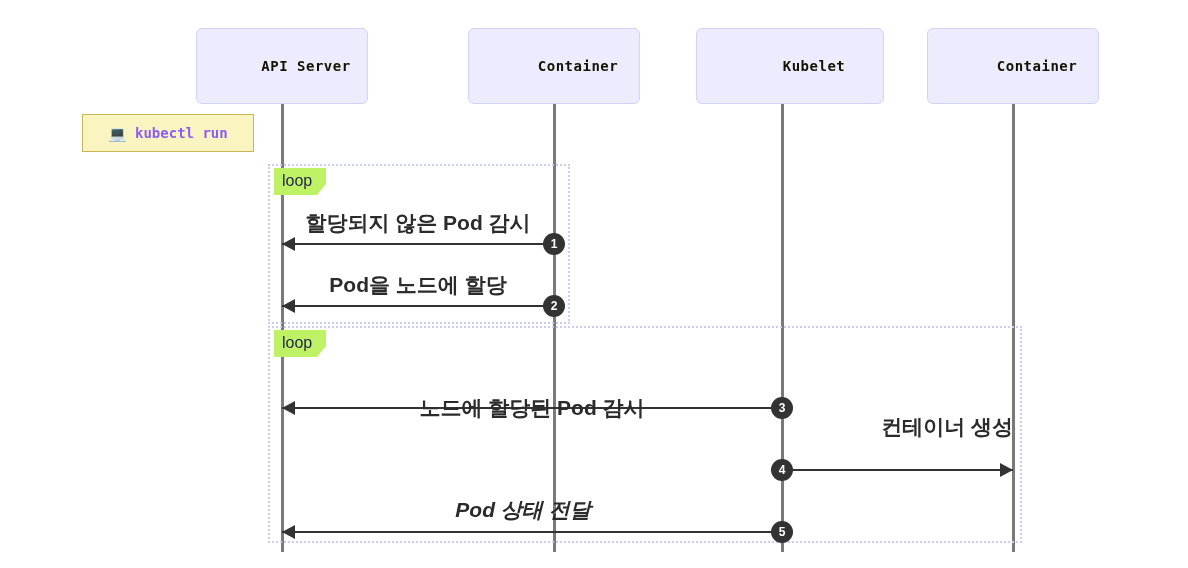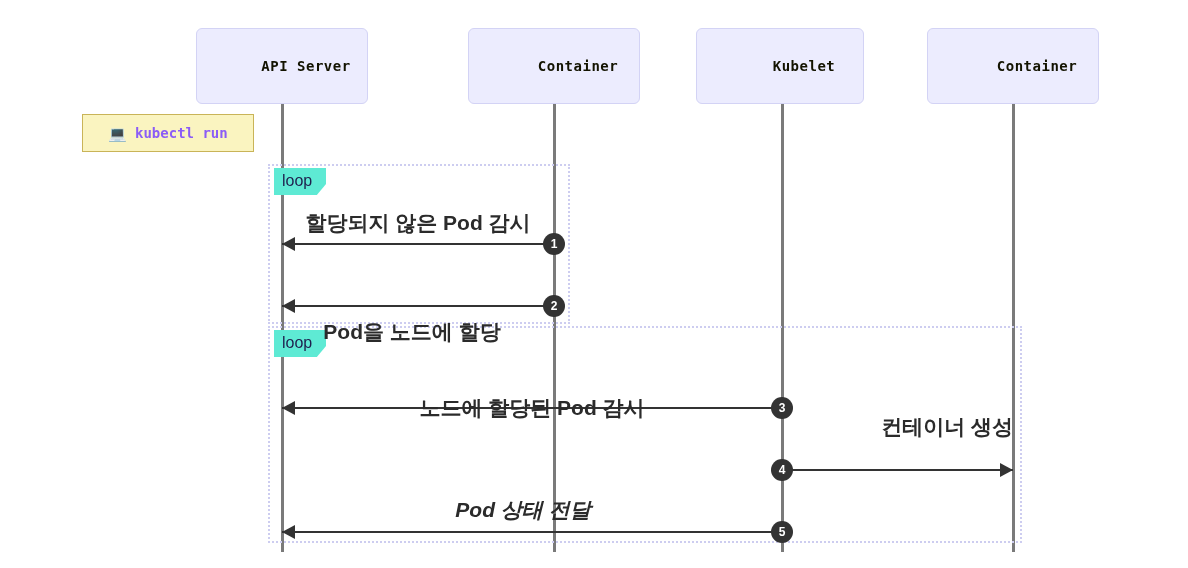--- a/index.html
+++ b/index.html
@@ -75,21 +75,21 @@
   }
   
   .loopbox {
     position: absolute;
     border: 2px dotted #cdcdf0;
     box-sizing: border-box;
     background: transparent;
   }
   .loop-tag {
     position: absolute;
-    background: #5eead4;
+    background: #bef264;
     color: #1f1f4d;
     font-family: "Liberation Sans", sans-serif;
     font-size: 16px;
     line-height: 1;
     padding: 5px 14px 6px 8px;
     white-space: nowrap;
     -webkit-clip-path: polygon(0 0, 100% 0, 100% 58%, 82% 100%, 0 100%);
     clip-path: polygon(0 0, 100% 0, 100% 58%, 82% 100%, 0 100%);
   }
   
@@ -148,21 +148,21 @@
       <div class="lifeline" style="left: 781px;"></div>
       <div class="lifeline" style="left: 1012px;"></div>
     </div>
   <div id="participants-layer">
       <div class="participant" style="left: 196px; width: 172px;">
         <span class="plabel">API Server</span>
       </div>
       <div class="participant" style="left: 468px; width: 172px;">
         <span class="plabel">Container</span>
       </div>
-      <div class="participant" style="left: 696px; width: 168px;">
+      <div class="participant" style="left: 696px; width: 188px;">
         <span class="plabel">Kubelet</span>
       </div>
       <div class="participant" style="left: 927px; width: 172px;">
         <span class="plabel">Container</span>
       </div>
     </div>
   <div id="loops-layer">
       <div class="loopbox" style="left: 268px; top: 164px; width: 302px; height: 160px;"></div>
       <div class="loop-tag" style="left: 274px; top: 168px;">loop</div>
       <div class="loopbox" style="left: 268px; top: 326px; width: 754px; height: 217px;"></div>
@@ -175,21 +175,21 @@
       </div>
     </div>
   <div id="messages-layer">
       <div class="msg-line" style="left: 282px; top: 243px; width: 272px;"></div>
       <div class="arrowhead left" style="top: 237px; left: 282px;"></div>
       <div class="seq-badge" style="left: 543px; top: 233px;">1</div>
       <div class="msg-label" style="left: 282px; width: 272px; top: 209px;">할당되지 않은 Pod 감시</div>
       <div class="msg-line" style="left: 282px; top: 305px; width: 272px;"></div>
       <div class="arrowhead left" style="top: 299px; left: 282px;"></div>
       <div class="seq-badge" style="left: 543px; top: 295px;">2</div>
-      <div class="msg-label" style="left: 276px; width: 272px; top: 271px; margin-top: 47px;">Pod을 노드에 할당</div>
+      <div class="msg-label" style="left: 282px; width: 272px; top: 271px;">Pod을 노드에 할당</div>
       <div class="msg-line" style="left: 282px; top: 407px; width: 500px;"></div>
       <div class="arrowhead left" style="top: 401px; left: 282px;"></div>
       <div class="seq-badge" style="left: 771px; top: 397px;">3</div>
       <div class="msg-label" style="left: 282px; width: 500px; top: 372px; margin-top: 22px;">노드에 할당된 Pod 감시</div>
       <div class="msg-line" style="left: 782px; top: 469px; width: 231px;"></div>
       <div class="arrowhead right" style="top: 463px; left: 1000px;"></div>
       <div class="seq-badge" style="left: 771px; top: 459px;">4</div>
       <div class="msg-label" style="left: 782px; width: 231px; top: 413px; text-align: right;">컨테이너 생성</div>
       <div class="msg-line" style="left: 282px; top: 531px; width: 500px;"></div>
       <div class="arrowhead left" style="top: 525px; left: 282px;"></div>

